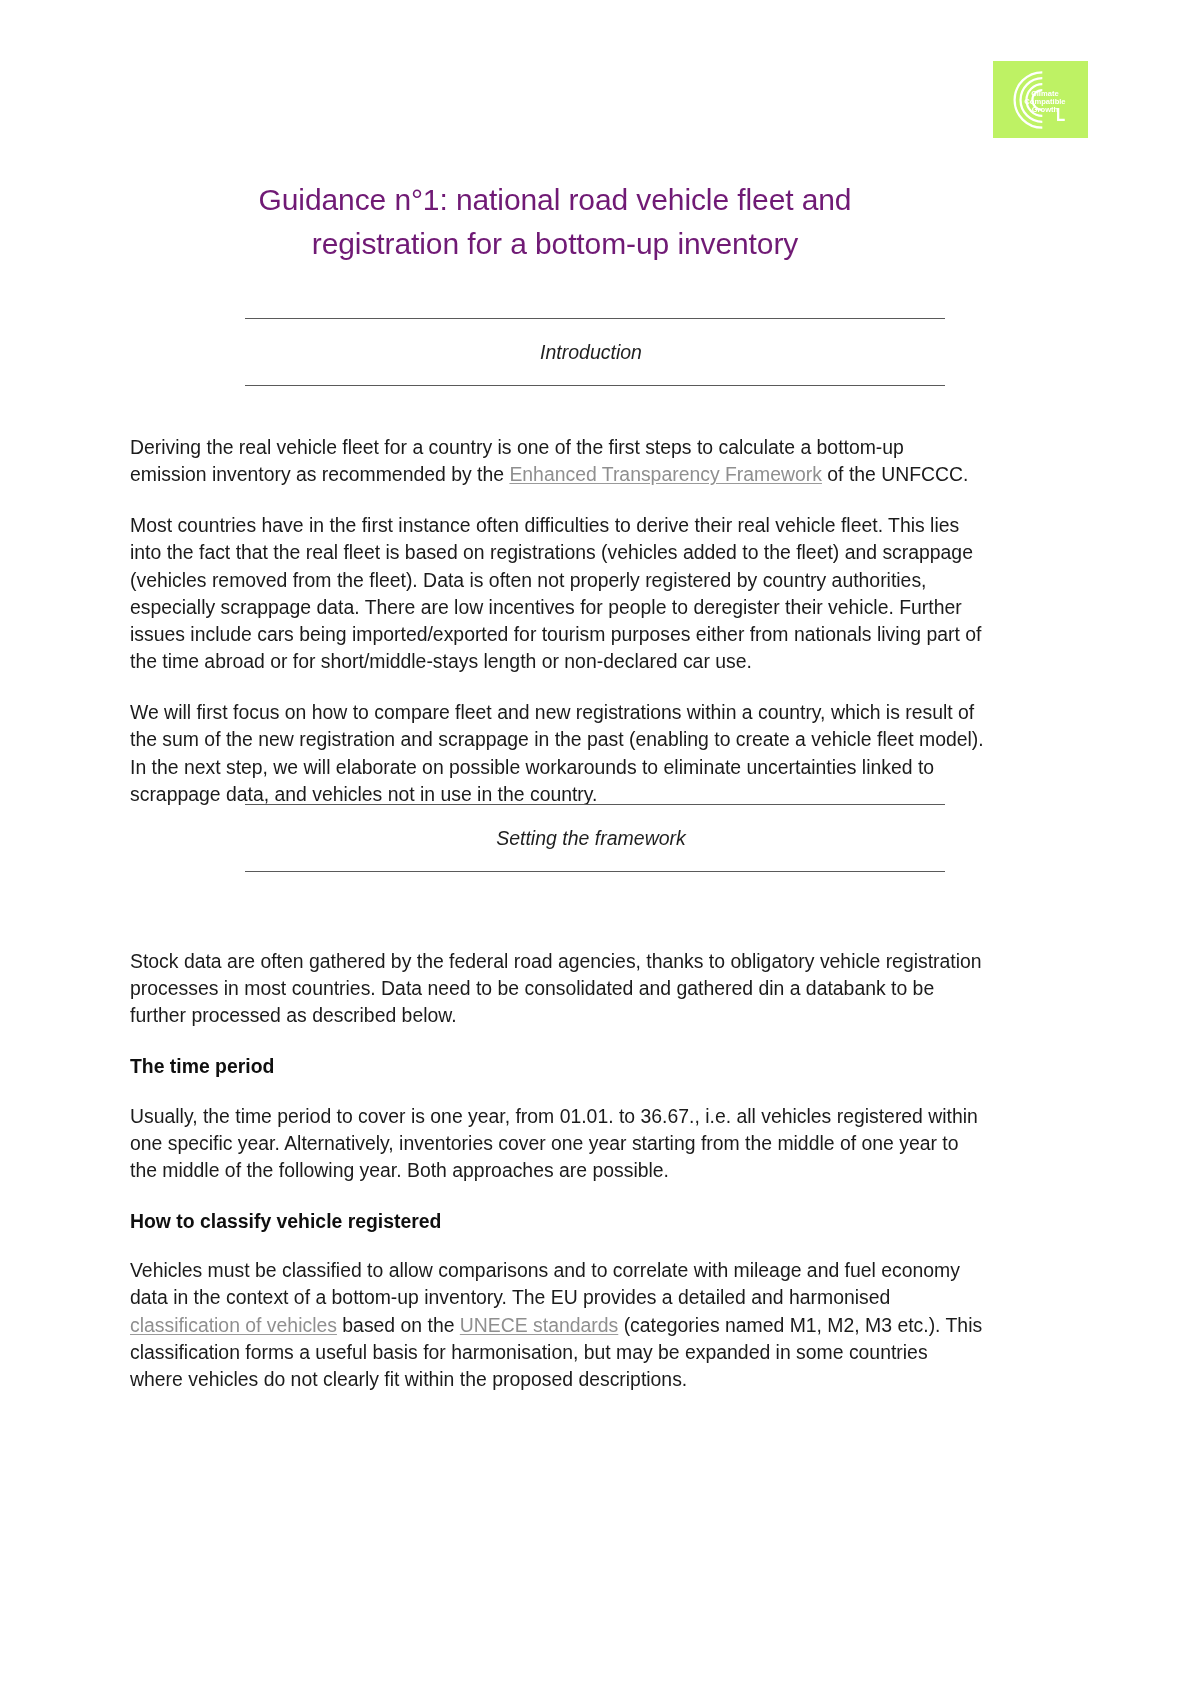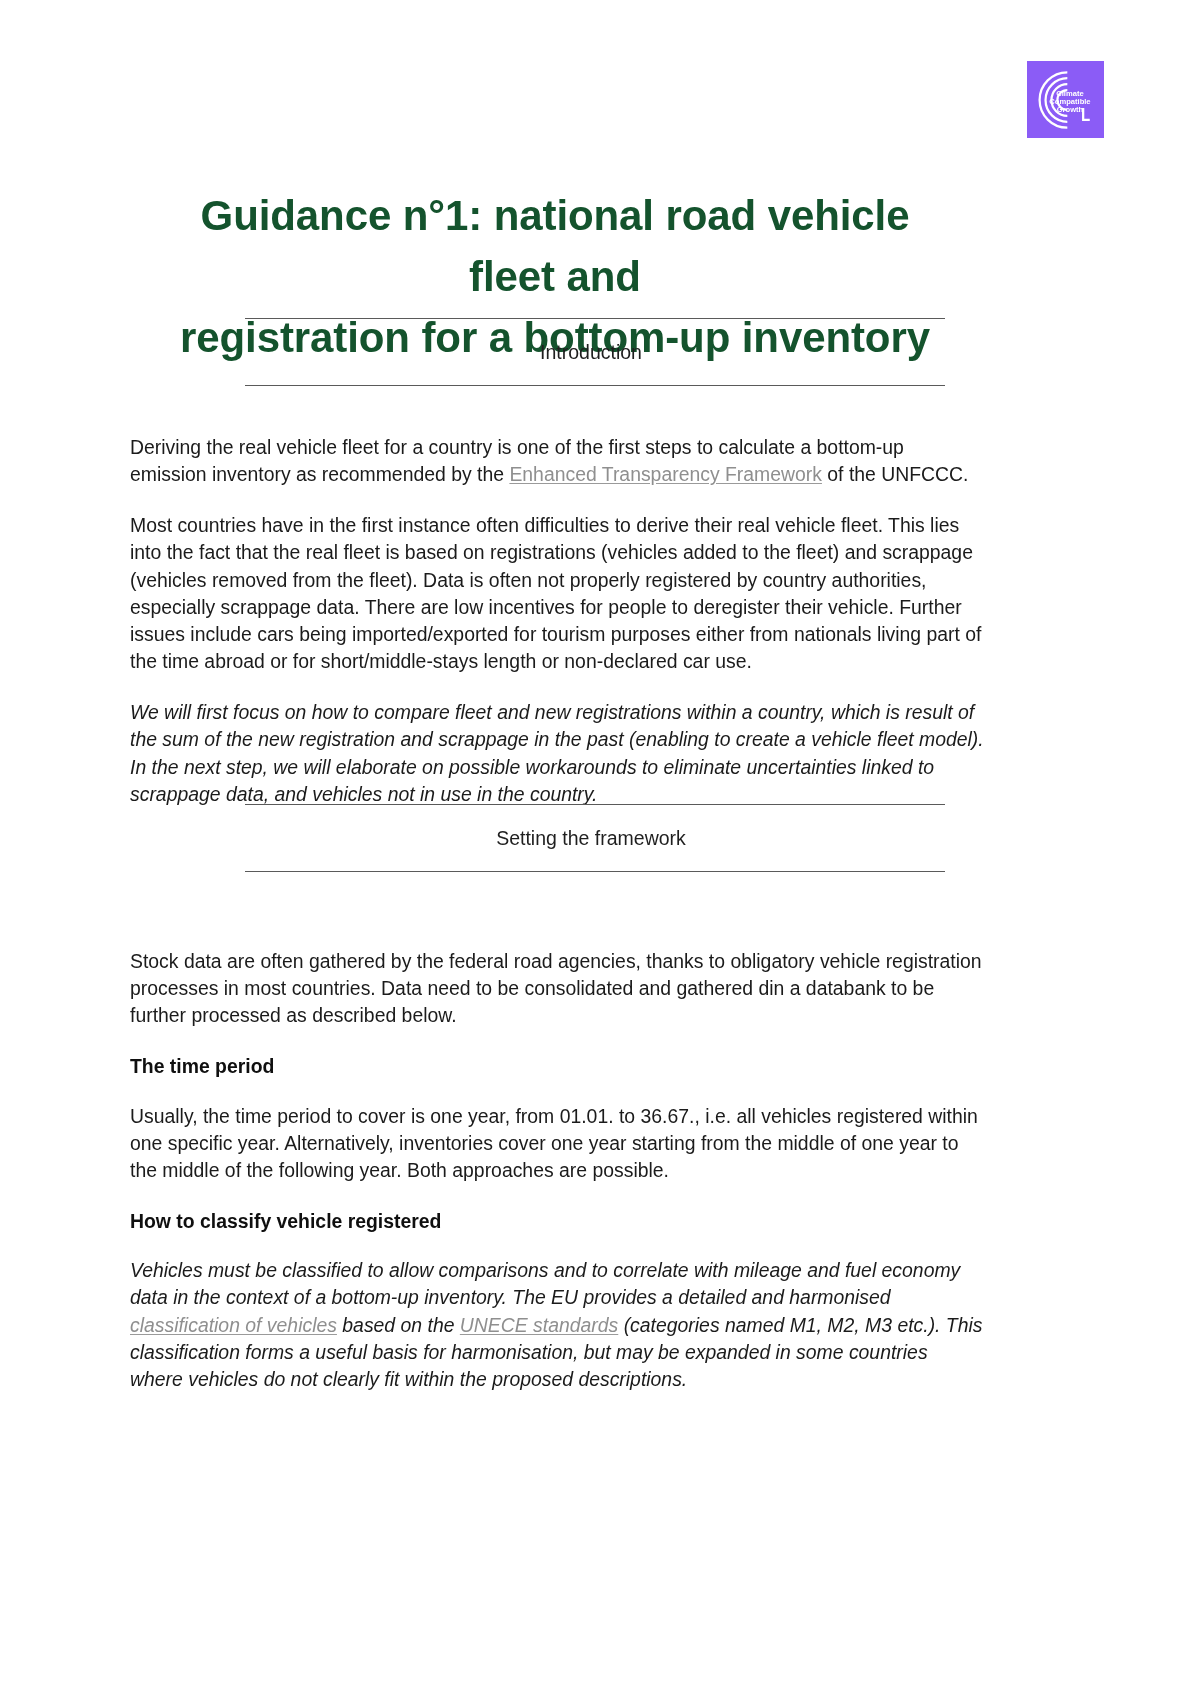--- a/index.html
+++ b/index.html
@@ -20,78 +20,79 @@
     width: 1190px;
     height: 1683px;
     background: #ffffff;
     box-sizing: border-box;
   }
 
   
   .logo-box {
     position: absolute;
     top: 61px;
-    left: 1027px;
-    width: 77px;
+    left: 993px;
+    width: 95px;
     height: 77px;
-    background: #8b5cf6;
+    background: #bef264;
     display: flex;
     align-items: center;
     justify-content: center;
   }
   .logo-box svg { display: block; }
 
   
   .title {
     position: absolute;
     top: 158px;
     left: 170px;
     width: 770px;
     text-align: center;
-    font-size: 42px;
+    font-size: 30px;
     line-height: 1.45;
-    font-weight: 700;
-    color: #14532d;
+    font-weight: 400;
+    color: #701a75;
     letter-spacing: -0.1px;
   }
 
   
   .section-head {
     position: absolute;
     left: 0;
     width: 100%;
   }
   .rule {
     width: 700px;
     margin: 0 auto;
     height: 1px;
     background: #5a5a5a;
   }
   .section-title {
     text-align: center;
+    font-style: italic;
     font-size: 19.5px;
     color: #1f1f1f;
     padding: 22px 8px 21px 0;
     font-weight: 400;
   }
 
   
   .body-block {
     position: absolute;
     left: 130px;
     width: 855px;
   }
   p.para {
     margin: 4px 0 24px 0;
     font-size: 19.4px;
     line-height: 1.40;
     color: #1b1b1b;
     text-align: left;
   }
-  p.para:last-child { margin-bottom: 0; font-style: italic; }
+  p.para:last-child { margin-bottom: 0; }
   h3.subhead {
     margin: 12px 0 22px 0;
     font-size: 19.4px;
     line-height: 1.40;
     font-weight: bold;
     color: #0f0f0f;
   }
   a.doclink {
     color: #8f8f8f;
     text-decoration: underline;

